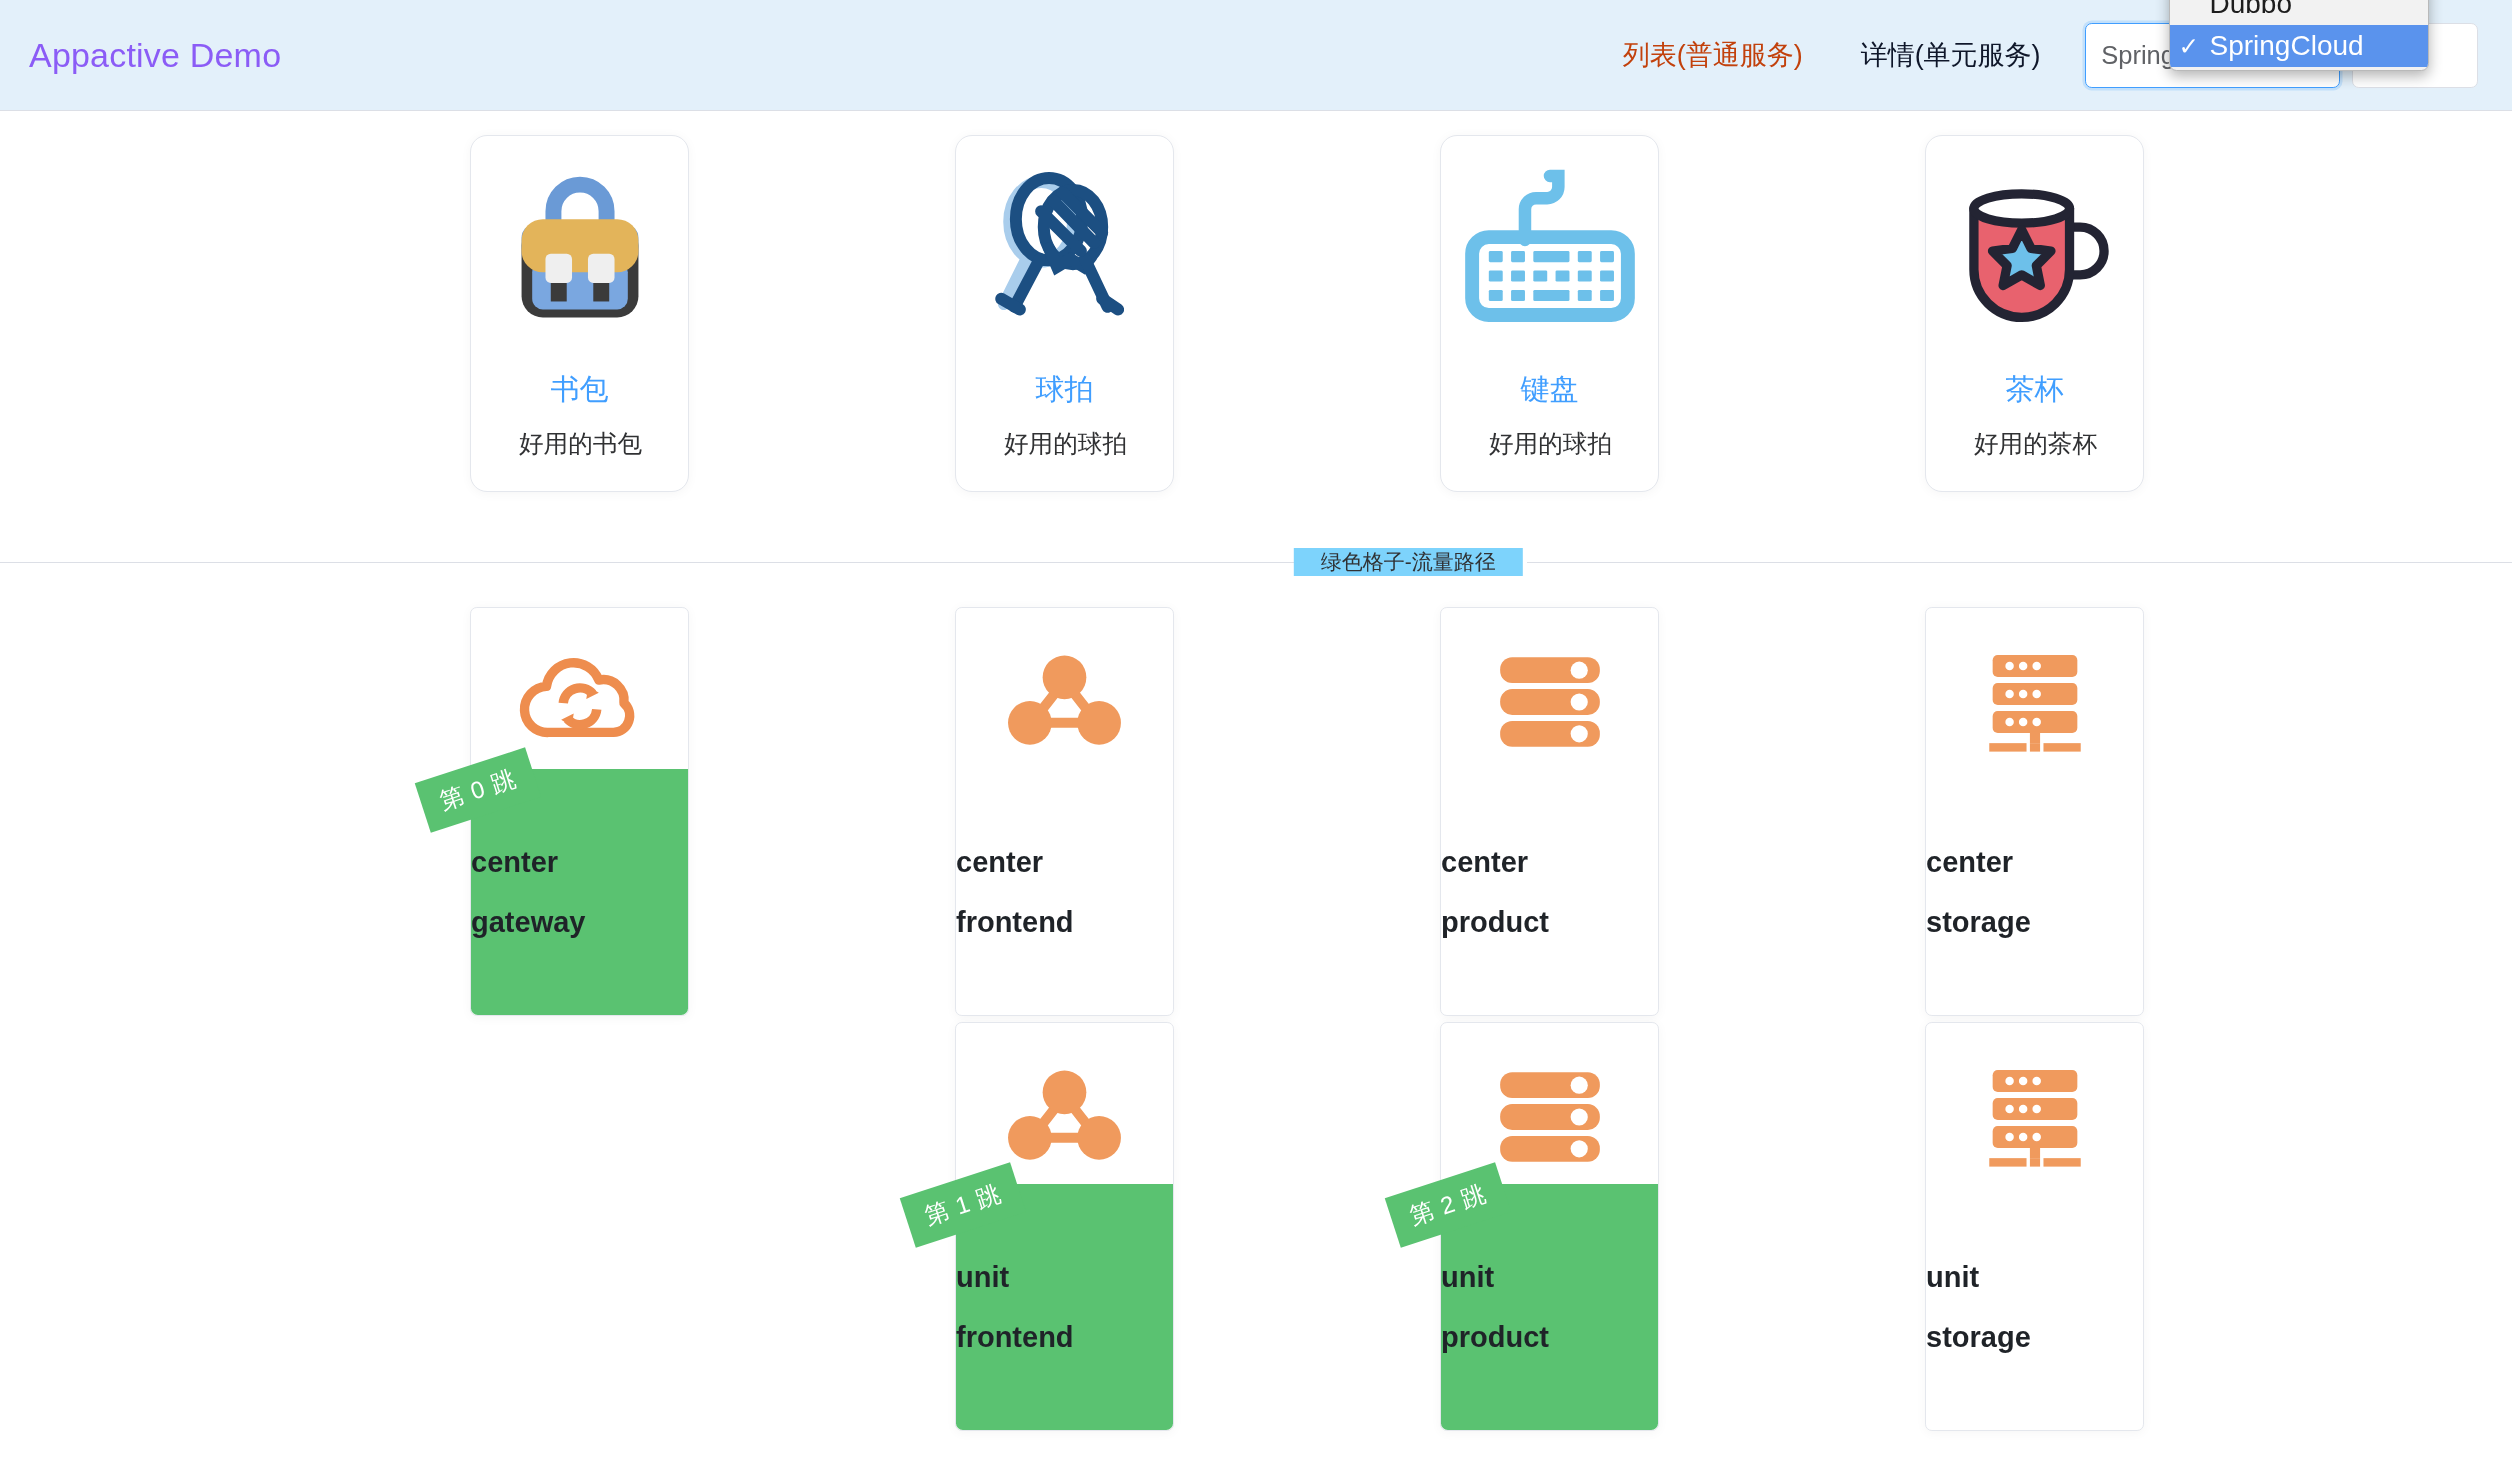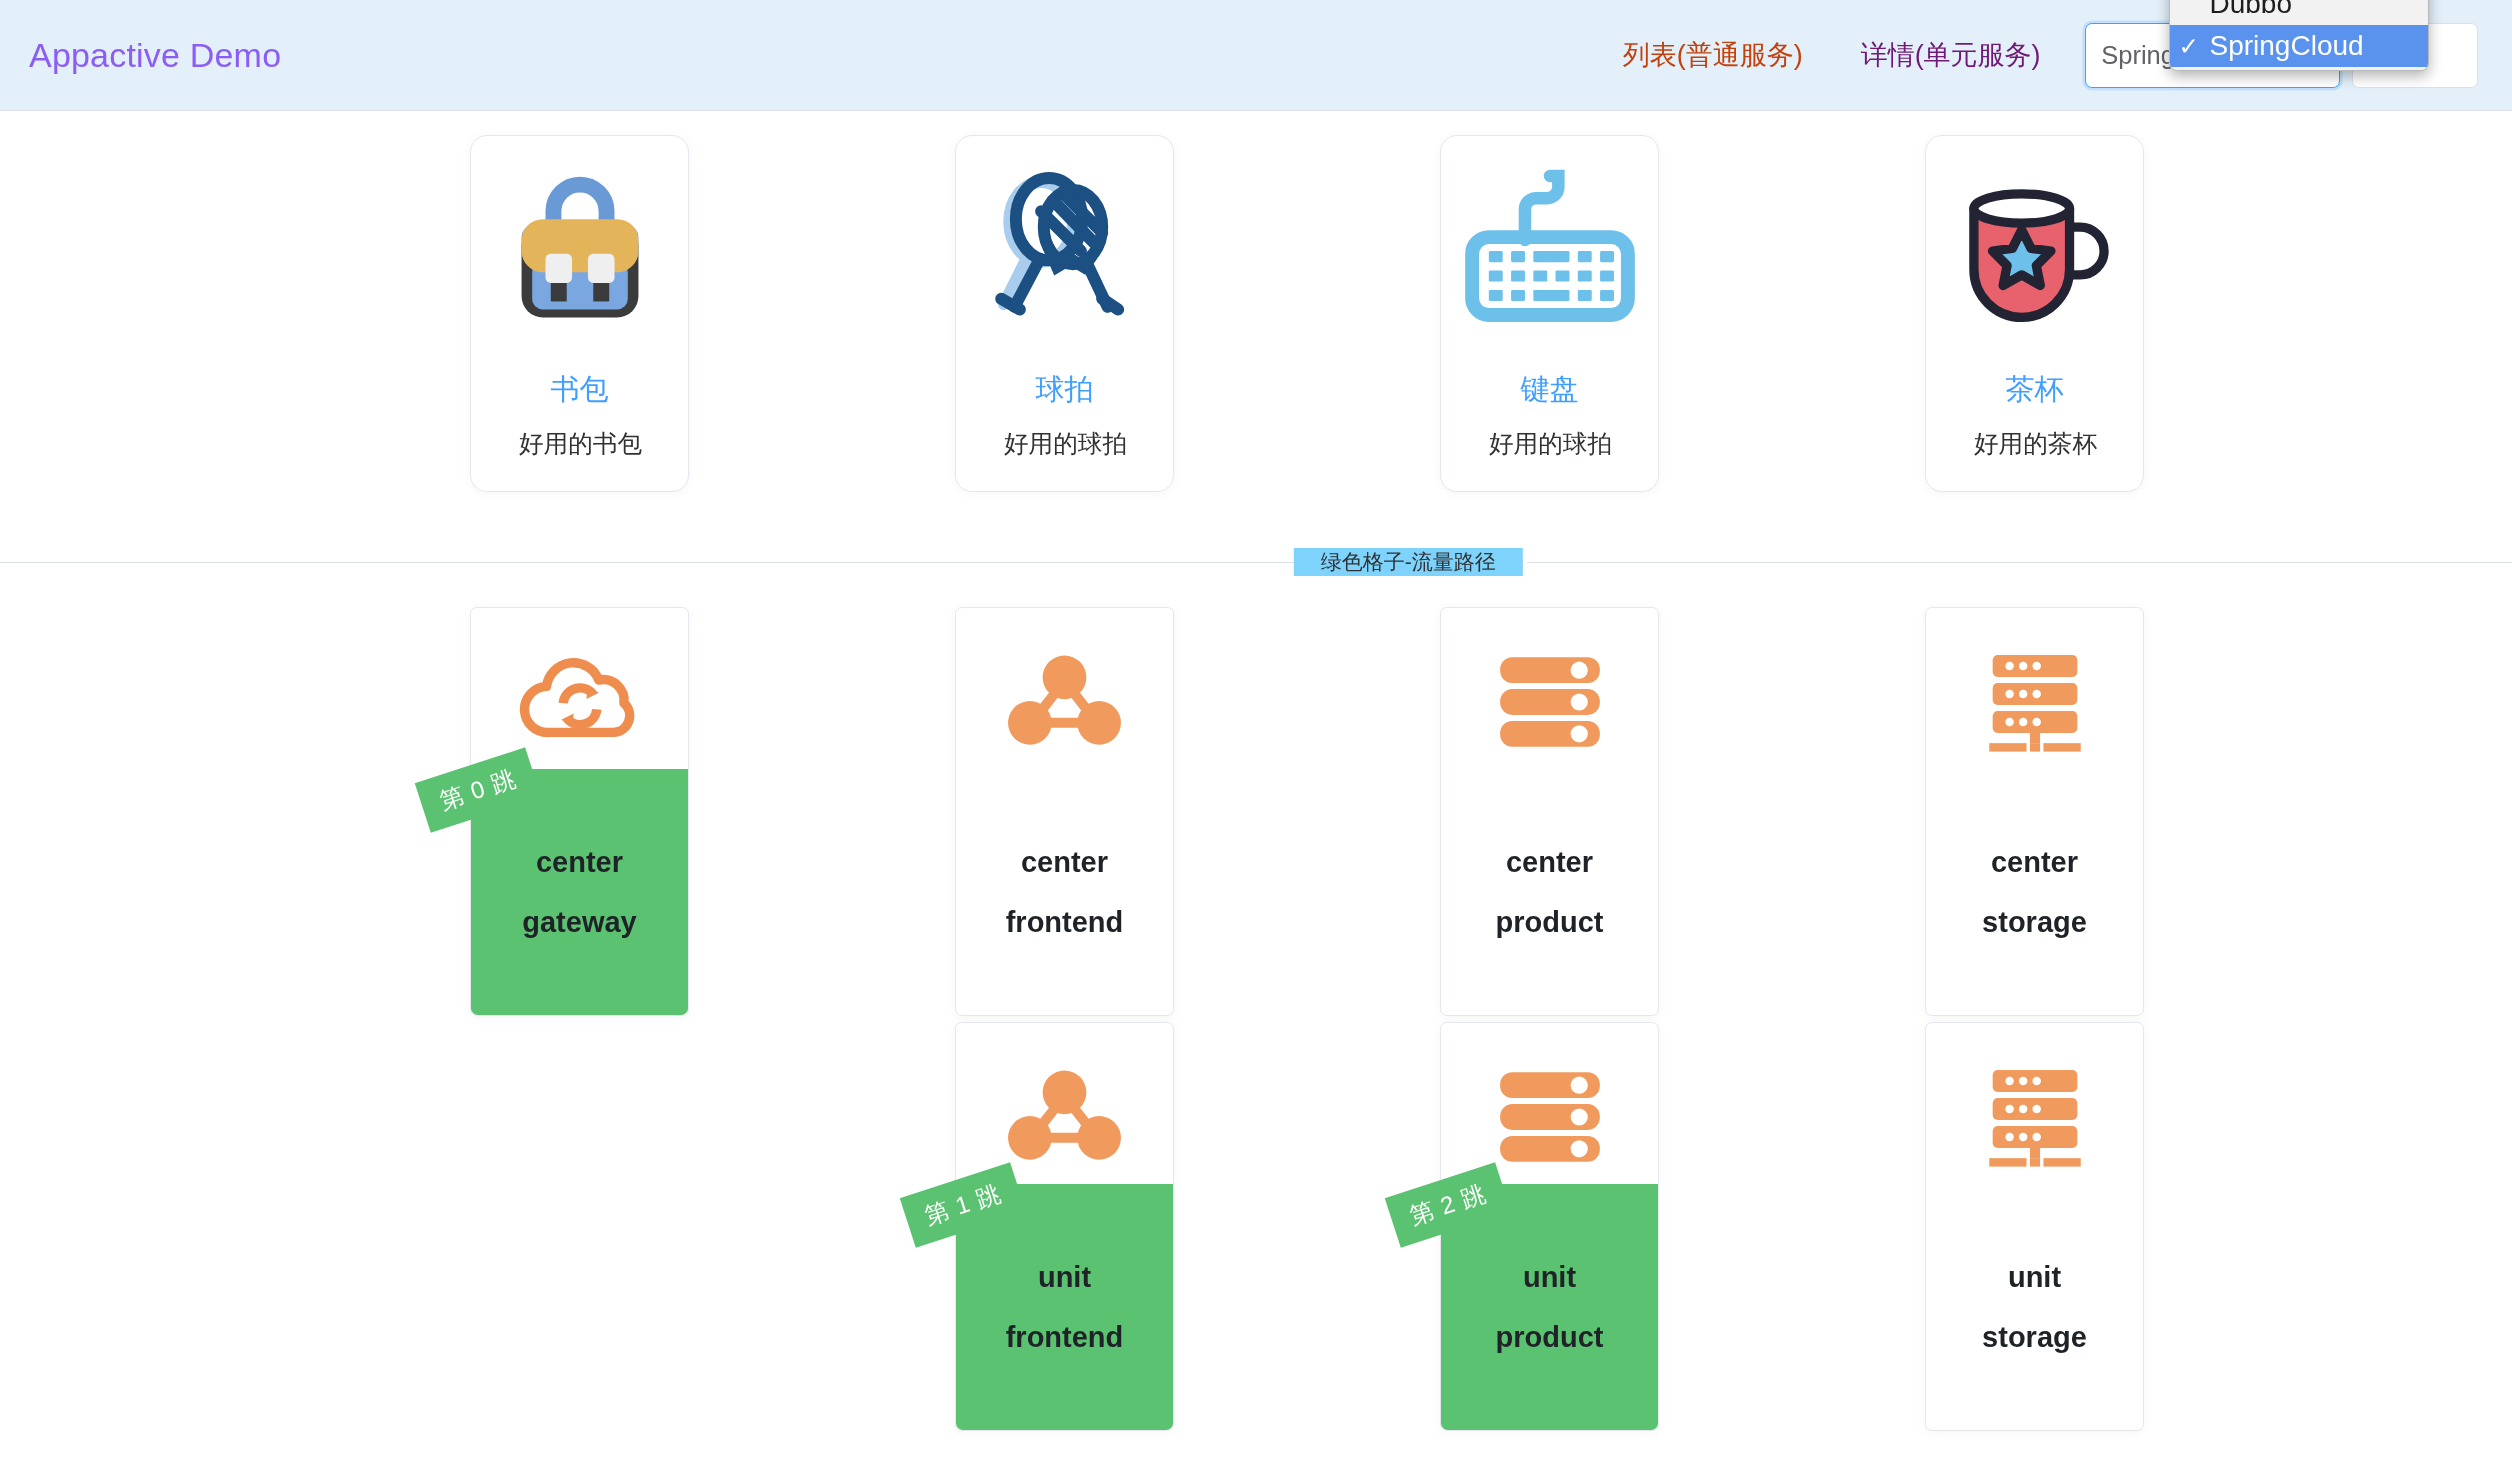--- a/index.html
+++ b/index.html
@@ -30,21 +30,21 @@
     white-space: nowrap;
   }
   .nav {
     margin-left: auto;
     display: flex;
     align-items: center;
     gap: 0px;
   }
   .nav-link {
     font-size: 27px;
-    color: #701a75;
+    color: #0f172a;
     text-decoration: none;
     padding: 0 29px;
     white-space: nowrap;
     line-height: 111px;
   }
   .nav-link.active { color: #c2410c; }
 
   .ctrl-wrap {
     display: flex;
     align-items: center;
@@ -238,21 +238,20 @@
     background: #5ac271;
     z-index: 1;
   }
   .svc-labels {
     position: absolute;
     left: 0; right: 0;
     bottom: 0;
     height: 246px;
     display: flex;
     flex-direction: column;
-    align-items: center;
     justify-content: center;
     gap: 31px;
     z-index: 4;
   }
   .svc-line {
     font-size: 29px;
     font-weight: 700;
     color: #1f2328;
     line-height: 1;
   }

